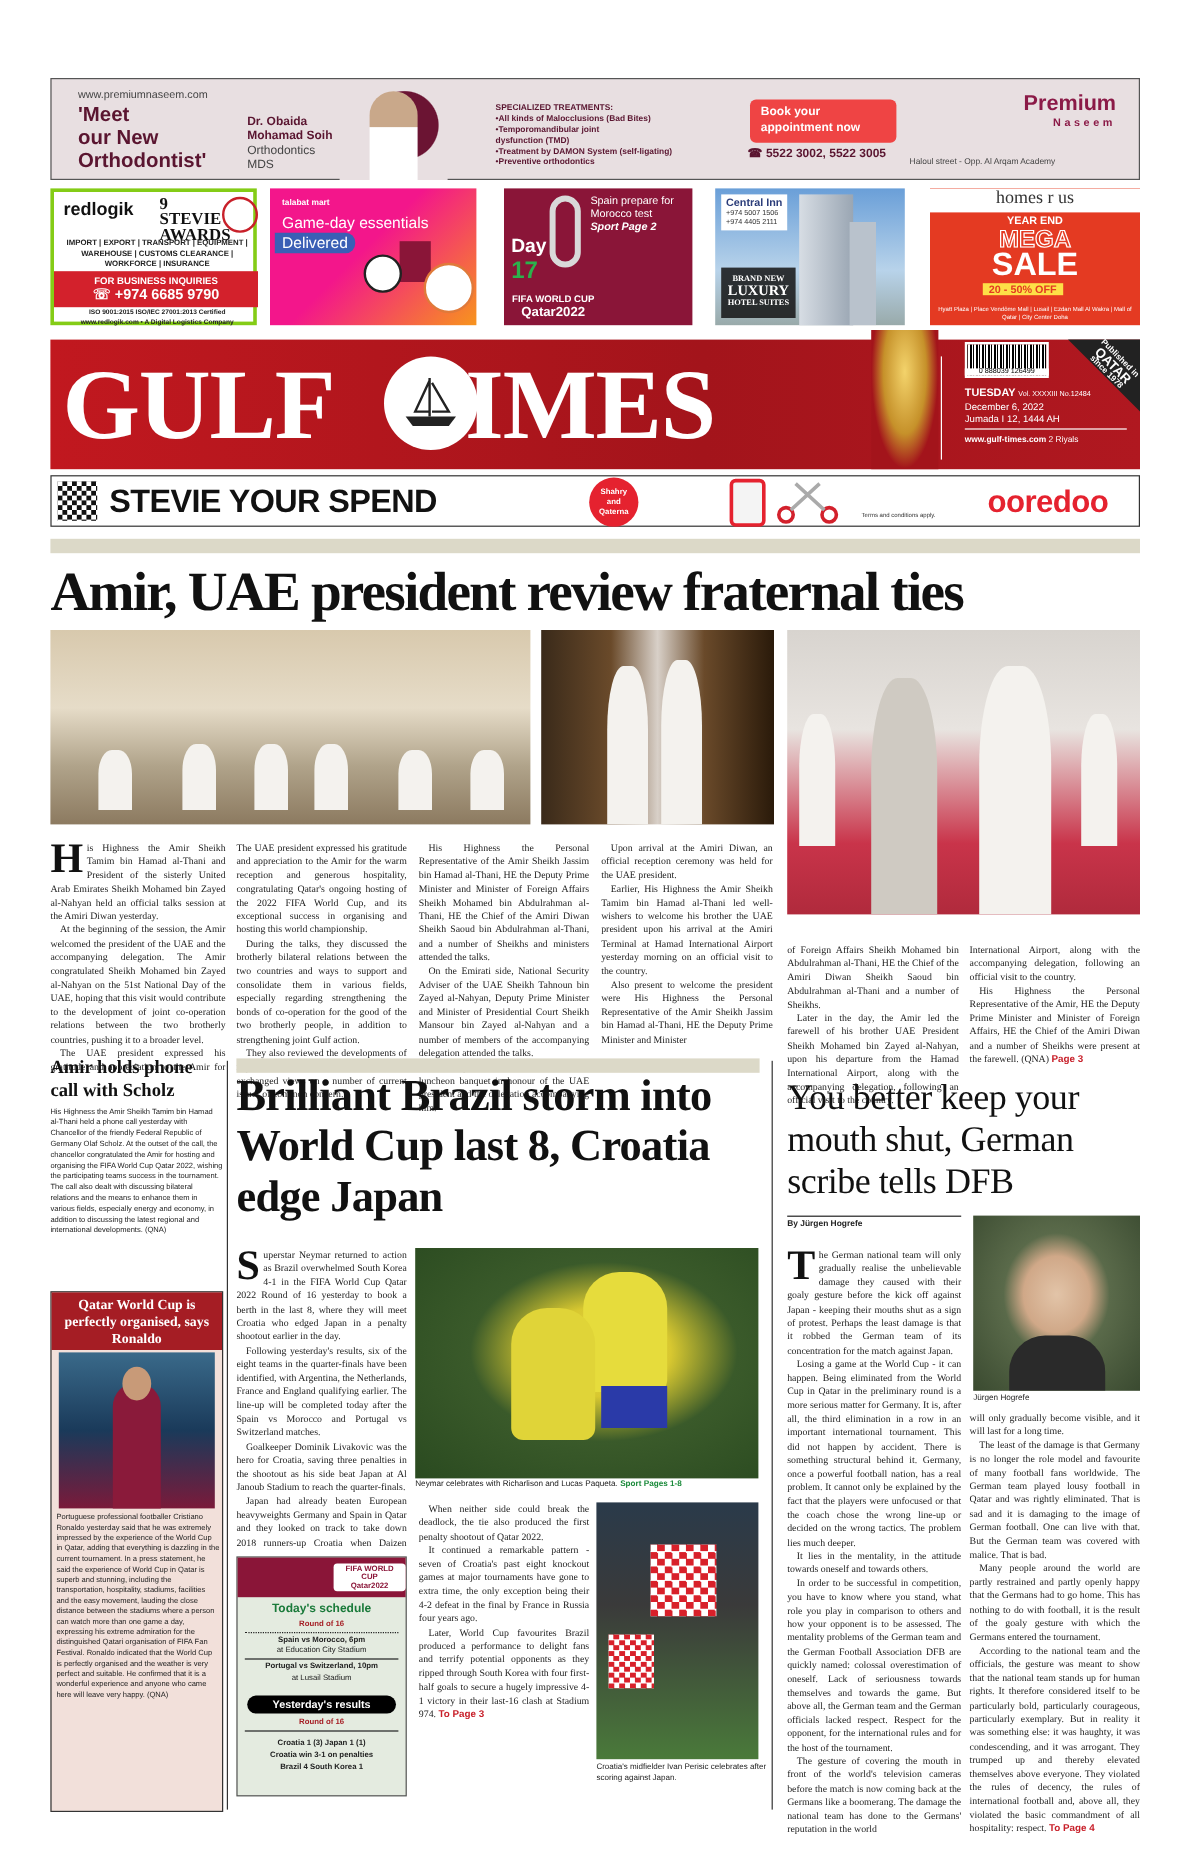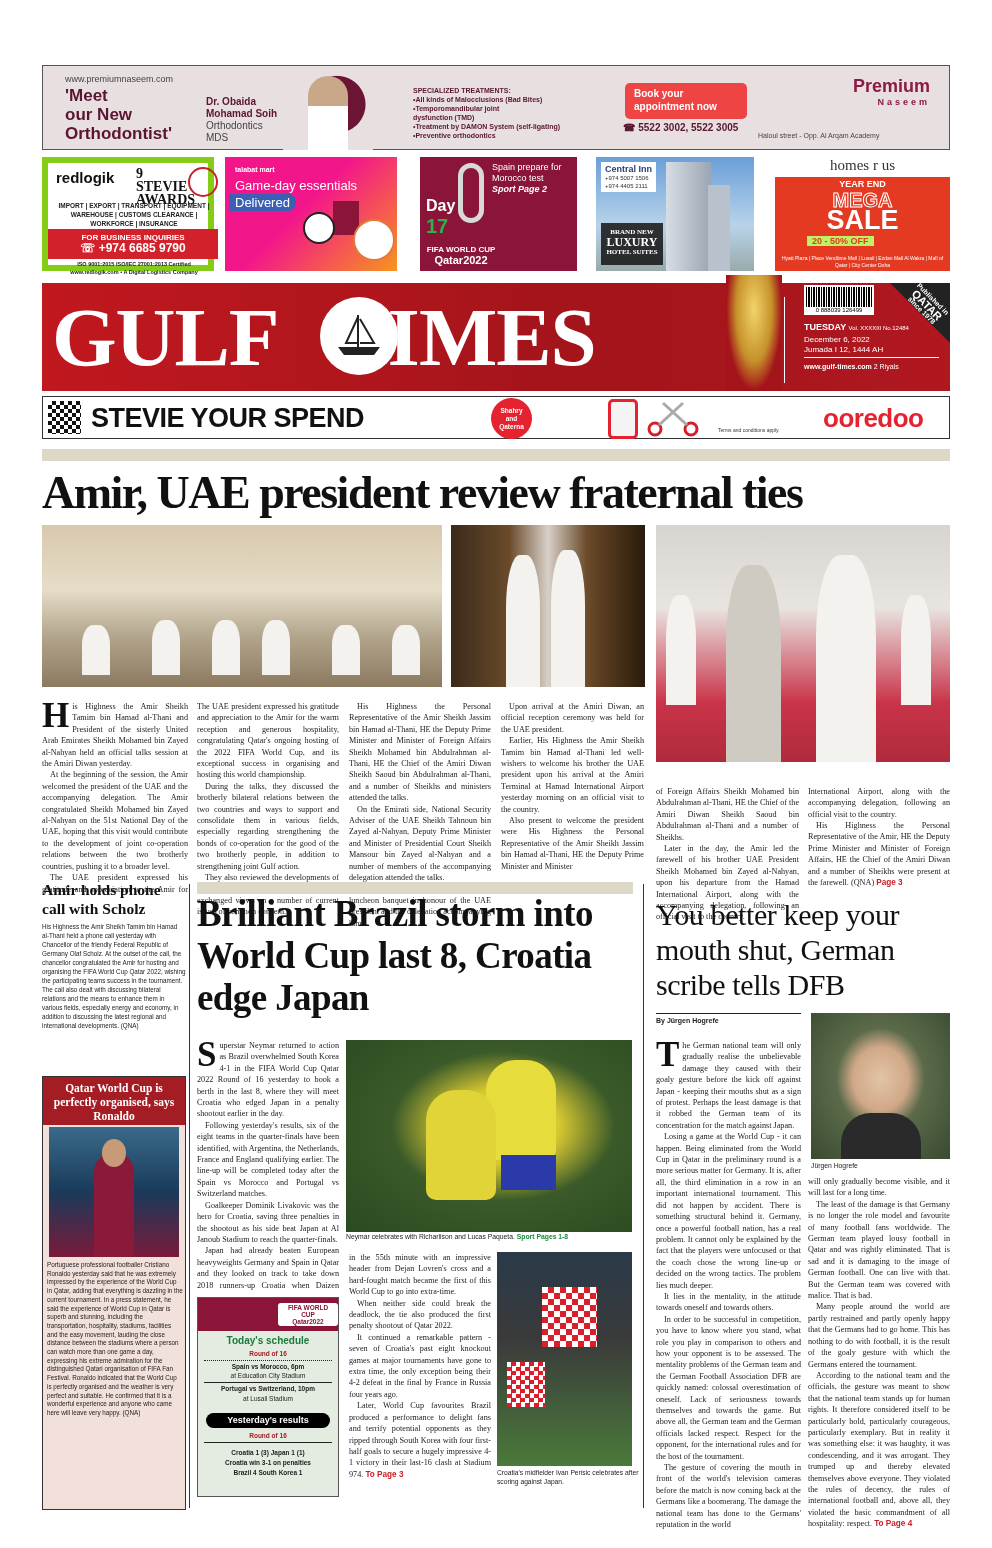--- a/index.html
+++ b/index.html
@@ -15,21 +15,21 @@
 #ad-top .person{left:265px;top:10px;width:40px;height:74px;background:linear-gradient(#c9a88a 0,#c9a88a 40%,#fff 41%);border-radius:20px 20px 0 0}
 #ad-top .treat{left:370px;top:20px;font:bold 7px/9px "Liberation Sans",sans-serif;color:#5a1530}
 #ad-top .treat div{white-space:nowrap}
 #ad-top .book{left:582px;top:17px;width:122px;height:36px;background:#ef4444;border-radius:5px;color:#fff;font:bold 10px/13px "Liberation Sans",sans-serif;padding:4px 9px}
 #ad-top .phone{left:580px;top:56px;font:bold 10px "Liberation Sans",sans-serif;color:#5a1530}
 #ad-top .brand{left:810px;top:12px;text-align:right;font:bold 18px/16px "Liberation Sans",sans-serif;color:#8b1a47}
 #ad-top .brand span{display:block;font-size:9px;letter-spacing:3px}
 #ad-top .addr{left:715px;top:66px;font:7px "Liberation Sans",sans-serif;color:#444}
 
 .ad2{top:157px;height:114px}
-#ad-redlogik{left:42px;width:172px;border:6px solid #84cc16;background:#fff;font-family:"Liberation Sans",sans-serif}
+#ad-redlogik{left:42px;width:172px;border:3px solid #84cc16;background:#fff;font-family:"Liberation Sans",sans-serif}
 #ad-redlogik .logo{left:8px;top:6px;font:bold 15px "Liberation Sans",sans-serif;color:#111}
 #ad-redlogik .stevie{left:88px;top:4px;font:bold 14px/13px "Liberation Serif",serif;color:#111}
 #ad-redlogik .badge{left:140px;top:4px;width:30px;height:30px;border-radius:50%;border:2px solid #c8202a}
 #ad-redlogik .services{left:4px;top:38px;width:164px;text-align:center;font:bold 6.5px/9px "Liberation Sans",sans-serif;color:#222}
 #ad-redlogik .bar{left:0;top:66px;width:170px;height:30px;background:#d3212c;color:#fff;text-align:center;font:bold 8px/11px "Liberation Sans",sans-serif;padding-top:3px}
 #ad-redlogik .bar .num{font-size:12px}
 #ad-redlogik .iso{left:4px;top:97px;width:164px;text-align:center;font:bold 5.5px/8px "Liberation Sans",sans-serif;color:#222}
 #ad-talabat{left:225px;width:172px;background:linear-gradient(135deg,#f3168b 0%,#f3168b 45%,#f7941d 100%);overflow:hidden}
 #ad-talabat .brandt{left:10px;top:9px;font:bold 7px "Liberation Sans",sans-serif;color:#fff}
 #ad-talabat .l1{left:10px;top:21px;font:13px "Liberation Sans",sans-serif;color:#fff}
@@ -50,21 +50,21 @@
 #ad-central .bld2{left:112px;top:28px;width:22px;height:86px;background:#b9c2cc}
 #ad-central .logo{left:5px;top:5px;background:#fff;padding:2px 4px;font:bold 9px/10px "Liberation Sans",sans-serif;color:#2b3d7a}
 #ad-central .logo small{display:block;font:6px/8px "Liberation Sans",sans-serif;color:#333}
 #ad-central .panel{left:5px;top:66px;width:62px;height:42px;background:rgba(20,20,20,.85);color:#fff;font:bold 7px/10px "Liberation Serif",serif;padding:4px;text-align:center}
 #ad-central .panel b{font-size:12px;display:block}
 #ad-homes{left:775px;width:175px;background:#e43a22;overflow:hidden}
 #ad-homes .top{left:0;top:0;width:175px;height:20px;background:#fff;text-align:center;font:15px "Liberation Serif",serif;color:#333}
 #ad-homes .ye{left:0;top:22px;width:175px;text-align:center;font:bold 9px "Liberation Sans",sans-serif;color:#fff}
 #ad-homes .mega{left:0;top:32px;width:175px;text-align:center;font:bold 20px "Liberation Sans",sans-serif;color:transparent;-webkit-text-stroke:1px #fff}
 #ad-homes .sale{left:0;top:48px;width:175px;text-align:center;font:bold 27px "Liberation Sans",sans-serif;color:#fff}
-#ad-homes .off{left:32px;top:79px;padding:0 5px;background:#bef264;font:bold 9px "Liberation Sans",sans-serif;color:#e43a22}
+#ad-homes .off{left:44px;top:79px;padding:0 5px;background:#fde047;font:bold 9px "Liberation Sans",sans-serif;color:#e43a22}
 #ad-homes .small{left:0;top:93px;width:175px;text-align:center;font:5px/7px "Liberation Sans",sans-serif;color:#fff}
 
 #masthead{left:42px;top:283px;width:908px;height:108px;background:linear-gradient(90deg,#c1181f,#a3141b 60%,#b01820);}
 #masthead .title{left:10px;top:4px;font:bold 83px/100px "Liberation Serif",serif;color:#fff;letter-spacing:-1px;white-space:nowrap}
 #masthead .dhow{left:278px;top:14px;width:78px;height:78px;border-radius:50%;background:#fff}
 #masthead .trophy{left:684px;top:-8px;width:56px;height:116px;background:radial-gradient(ellipse at 50% 30%,#f3d36b 0,#c6912a 45%,transparent 70%),linear-gradient(#a3141b,#a3141b)}
 #masthead .barcode{left:762px;top:2px;width:70px;height:30px;background:repeating-linear-gradient(90deg,#000 0 1px,#fff 1px 2px,#000 2px 4px,#fff 4px 5px);border:2px solid #fff}
 #masthead .bc-num{left:762px;top:24px;width:70px;background:#fff;font:6px "Liberation Sans",sans-serif;color:#000;text-align:center}
 #masthead .vline{left:742px;top:14px;width:1px;height:86px;background:#fff}
 #masthead .day{left:762px;top:39px;font:bold 9px "Liberation Sans",sans-serif;color:#fff;white-space:nowrap}
@@ -364,21 +364,20 @@
 
 </div>
 <div id="brazil-photo" class="abs photo">
   <div class="abs" style="left:140px;top:20px;width:70px;height:100px;background:#e6dc3c;border-radius:30px 30px 10px 10px"></div>
   <div class="abs" style="left:80px;top:50px;width:70px;height:110px;background:#e0d438;border-radius:30px 30px 10px 10px"></div>
   <div class="abs" style="left:155px;top:115px;width:55px;height:35px;background:#2a3aa8"></div>
 </div>
 <div id="brazil-cap" class="abs"><span>Neymar celebrates with Richarlison and Lucas Paqueta.</span> <span class="greenlink">Sport Pages 1-8</span></div>
 
 <div id="br-col2" class="abs body-text" style="top:1252px">
-  <p class="first">in the 55th minute with an impressive header from Dejan Lovren's cross and a hard-fought match became the first of this World Cup to go into extra-time.</p>
   <p>When neither side could break the deadlock, the tie also produced the first penalty shootout of Qatar 2022.</p>
   <p>It continued a remarkable pattern - seven of Croatia's past eight knockout games at major tournaments have gone to extra time, the only exception being their 4-2 defeat in the final by France in Russia four years ago.</p>
   <p><span>Later, World Cup favourites Brazil produced a performance to delight fans and terrify potential opponents as they ripped through South Korea with four first-half goals to secure a hugely impressive 4-1 victory in their last-16 clash at Stadium 974.</span> <span class="redlink">To Page 3</span></p>
 </div>
 <div id="croatia-photo" class="abs photo">
   <div class="abs shirt"></div>
   <div class="abs shirt2"></div>
 </div>
 <div id="croatia-cap" class="abs">Croatia's midfielder Ivan Perisic celebrates after scoring against Japan.</div>
 

